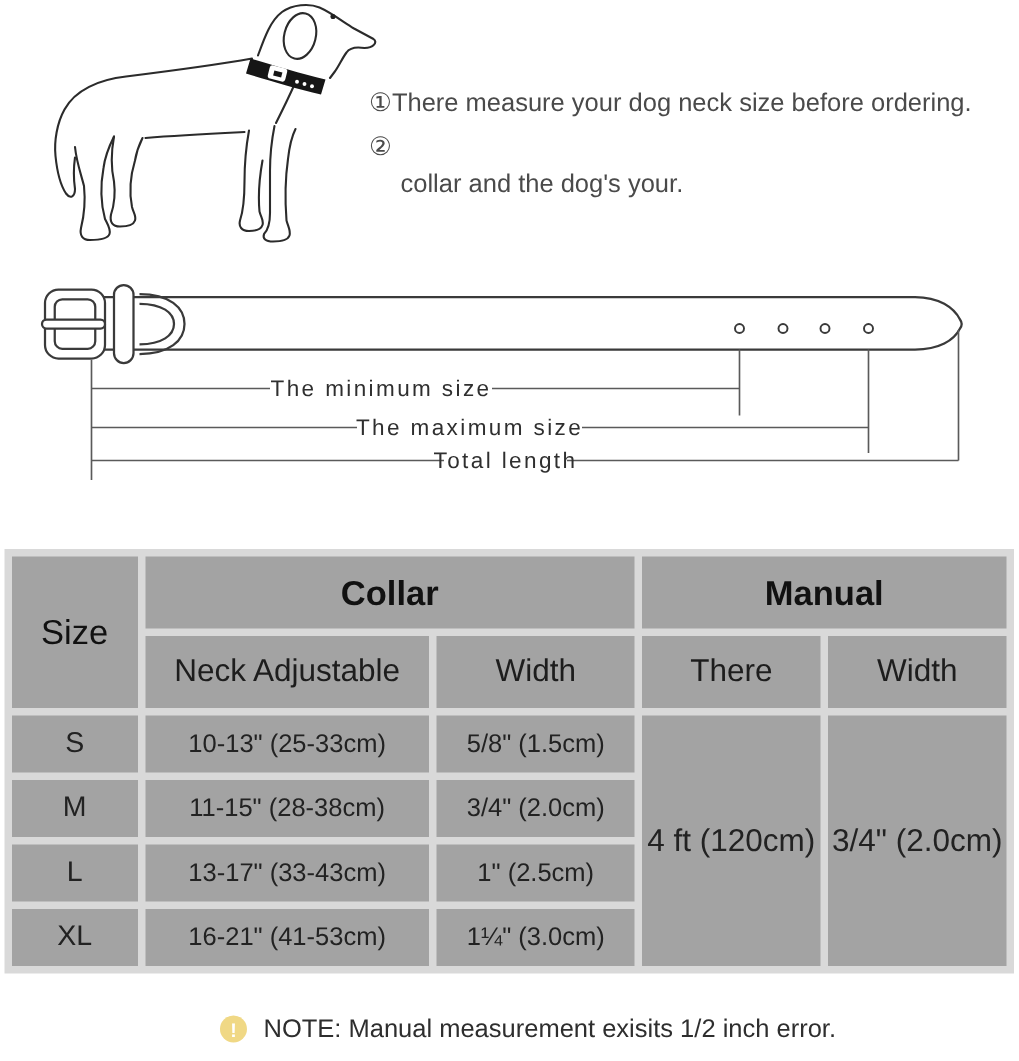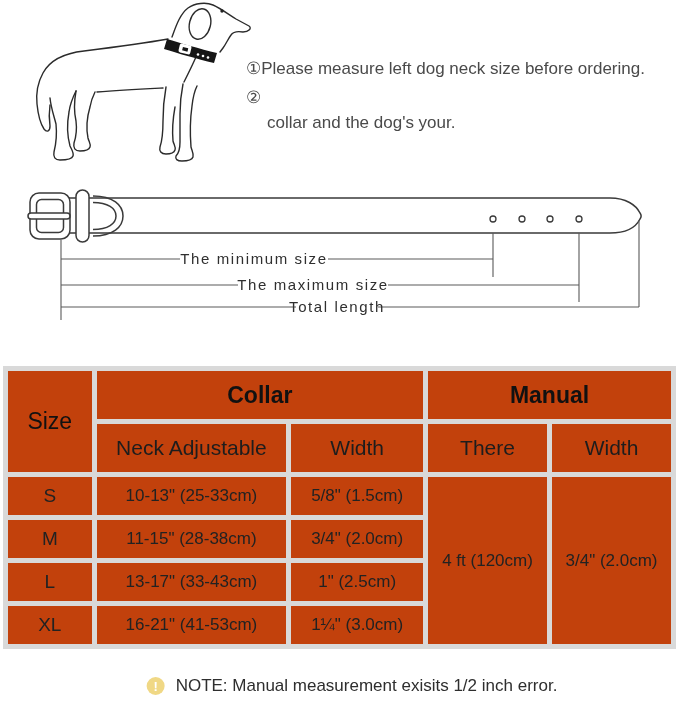--- a/index.html
+++ b/index.html
@@ -16,28 +16,28 @@
   .bullet { flex:0 0 auto; }
 
   
   #belt-svg { position:absolute; left:0; top:186px; }
   .measure-label { font-size:15px; letter-spacing:1.6px; fill:#2f2f2f; }
 
   
   .table-wrap { position:absolute; left:3px; top:366px; width:673px;
                 background:#d9d9d9; }
   table { width:100%; border-collapse:separate; border-spacing:5px; }
-  td { background:#c2410c; text-align:center; vertical-align:middle;
+  td { background:#a3a3a3; text-align:center; vertical-align:middle;
        color:#222; font-size:17px; }
   td.h1 { font-size:23px; font-weight:bold; color:#111; height:48px; }
   td.h2 { font-size:21px; color:#1d1d1d; height:48px; }
   td.size-head { font-size:23px; font-weight:normal; color:#111; }
   td.size-cell { font-size:19px; height:38px; }
   td.data-cell { font-size:17px; height:38px; }
-  td.merged { font-size:17px; }
+  td.merged { font-size:21px; }
 
   
   .note { position:absolute; top:676px; left:352px; transform:translateX(-50%);
           display:flex; align-items:center; gap:11px; white-space:nowrap; }
   .note-icon { width:18px; height:18px; border-radius:50%;
                display:flex; align-items:center; justify-content:center;
                color:#ffffff; font-size:13px; font-weight:bold; flex:0 0 auto; }
   .note-text { font-size:17px; color:#2e2e2e; }
 </style>
 </head>
@@ -77,21 +77,21 @@
     <g fill="#ffffff">
       <circle cx="178" cy="52.5" r="1.3"></circle>
         <circle cx="183" cy="54" r="1.3"></circle>
         <circle cx="188" cy="55.5" r="1.3"></circle>
     </g>
   </svg>
 
   <div class="instructions">
     <div class="instr-row">
       <span class="bullet">①</span>
-      <span>Please measure left dog neck size before ordering.</span>
+      <span>There measure your dog neck size before ordering.</span>
     </div>
     <div class="instr-row">
       <span class="bullet">②</span>
     </div>
     <div class="instr-row cont">
       <span>collar and the dog's your.</span>
     </div>
   </div>
 
   <svg id="belt-svg" width="679" height="145" viewBox="0 0 679 145">

